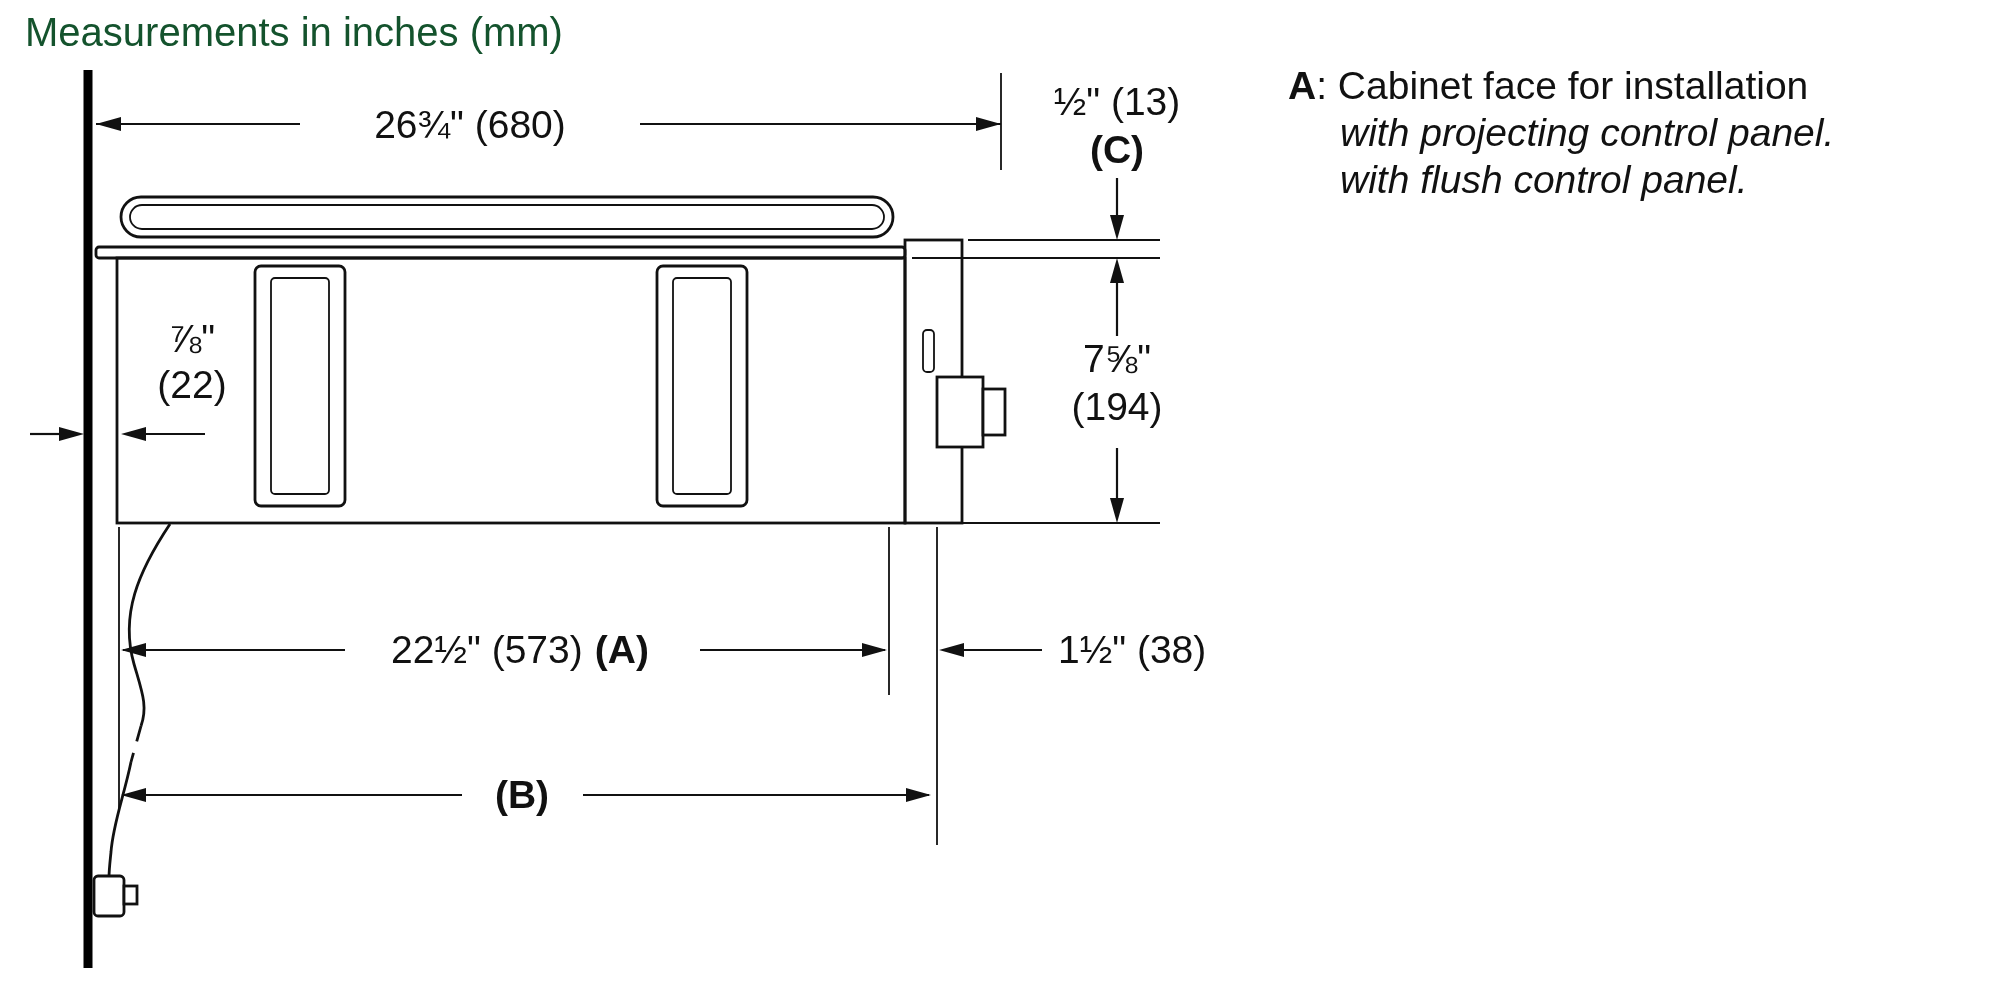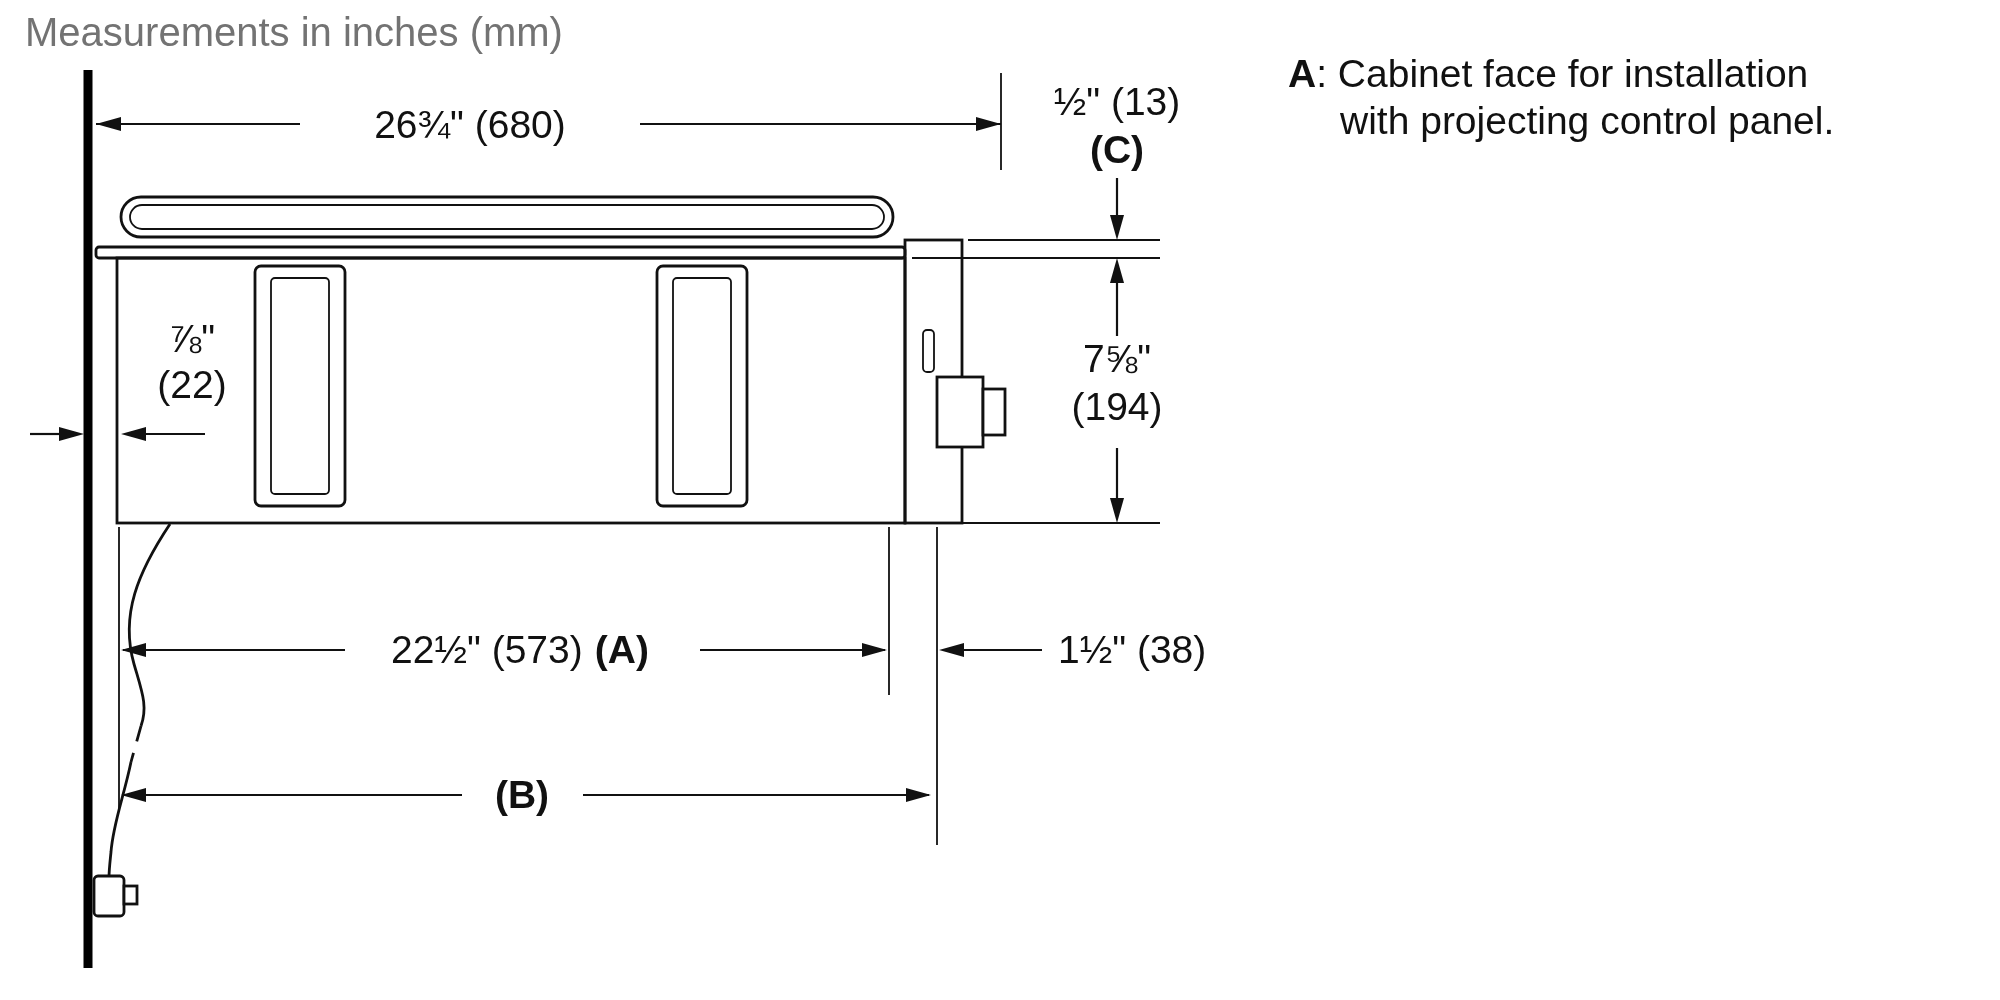--- a/index.html
+++ b/index.html
@@ -11,34 +11,34 @@
     font-family: "Liberation Sans", sans-serif;
     color: #111;
   }
   body { position: relative; overflow: hidden; }
 
   .title {
     position: absolute;
     left: 25px;
     top: 10px;
     font-size: 40px;
-    color: #737373;
+    color: #14532d;
     text-align: center;
   }
 
   .legend {
     position: absolute;
     left: 1288px;
-    top: 50px;
+    top: 62px;
     font-size: 39px;
     line-height: 47px;
     color: #111;
   }
   .legend-line { white-space: nowrap; }
-  .legend-line2 { white-space: nowrap; padding-left: 52px; }
+  .legend-line2 { white-space: nowrap; padding-left: 52px; font-style: italic; }
   .legend-key { font-weight: bold; }
 
   svg { position: absolute; left: 0; top: 0; }
 
   .ln   { stroke: #111; stroke-width: 2.8; fill: none; }
   .thin { stroke: #111; stroke-width: 1.8; fill: none; }
   .dim  { stroke: #111; stroke-width: 2.2; fill: none; }
   .wall { stroke: #000; stroke-width: 9; fill: none; }
   .head { fill: #111; stroke: none; }
   .dimtext {
@@ -52,20 +52,21 @@
 </head>
 <body>
 
 <div class="title">Measurements in inches (mm)</div>
 
 <div class="legend">
   <div class="legend-line">
     <span class="legend-key">A</span><span>: </span><span>Cabinet face for installation</span>
   </div>
   <div class="legend-line2">with projecting control panel.</div>
+  <div class="legend-line2">with flush control panel.</div>
 </div>
 
 <svg width="2000" height="1000" viewBox="0 0 2000 1000">
 
   <g>
     <line class="wall" x1="88" y1="70" x2="88" y2="968"></line>
   </g>
 
   <g>
     <path class="ln" d="M 170 524 C 138 572, 120 615, 134 664 C 142 692, 148 706, 141 726"></path>

